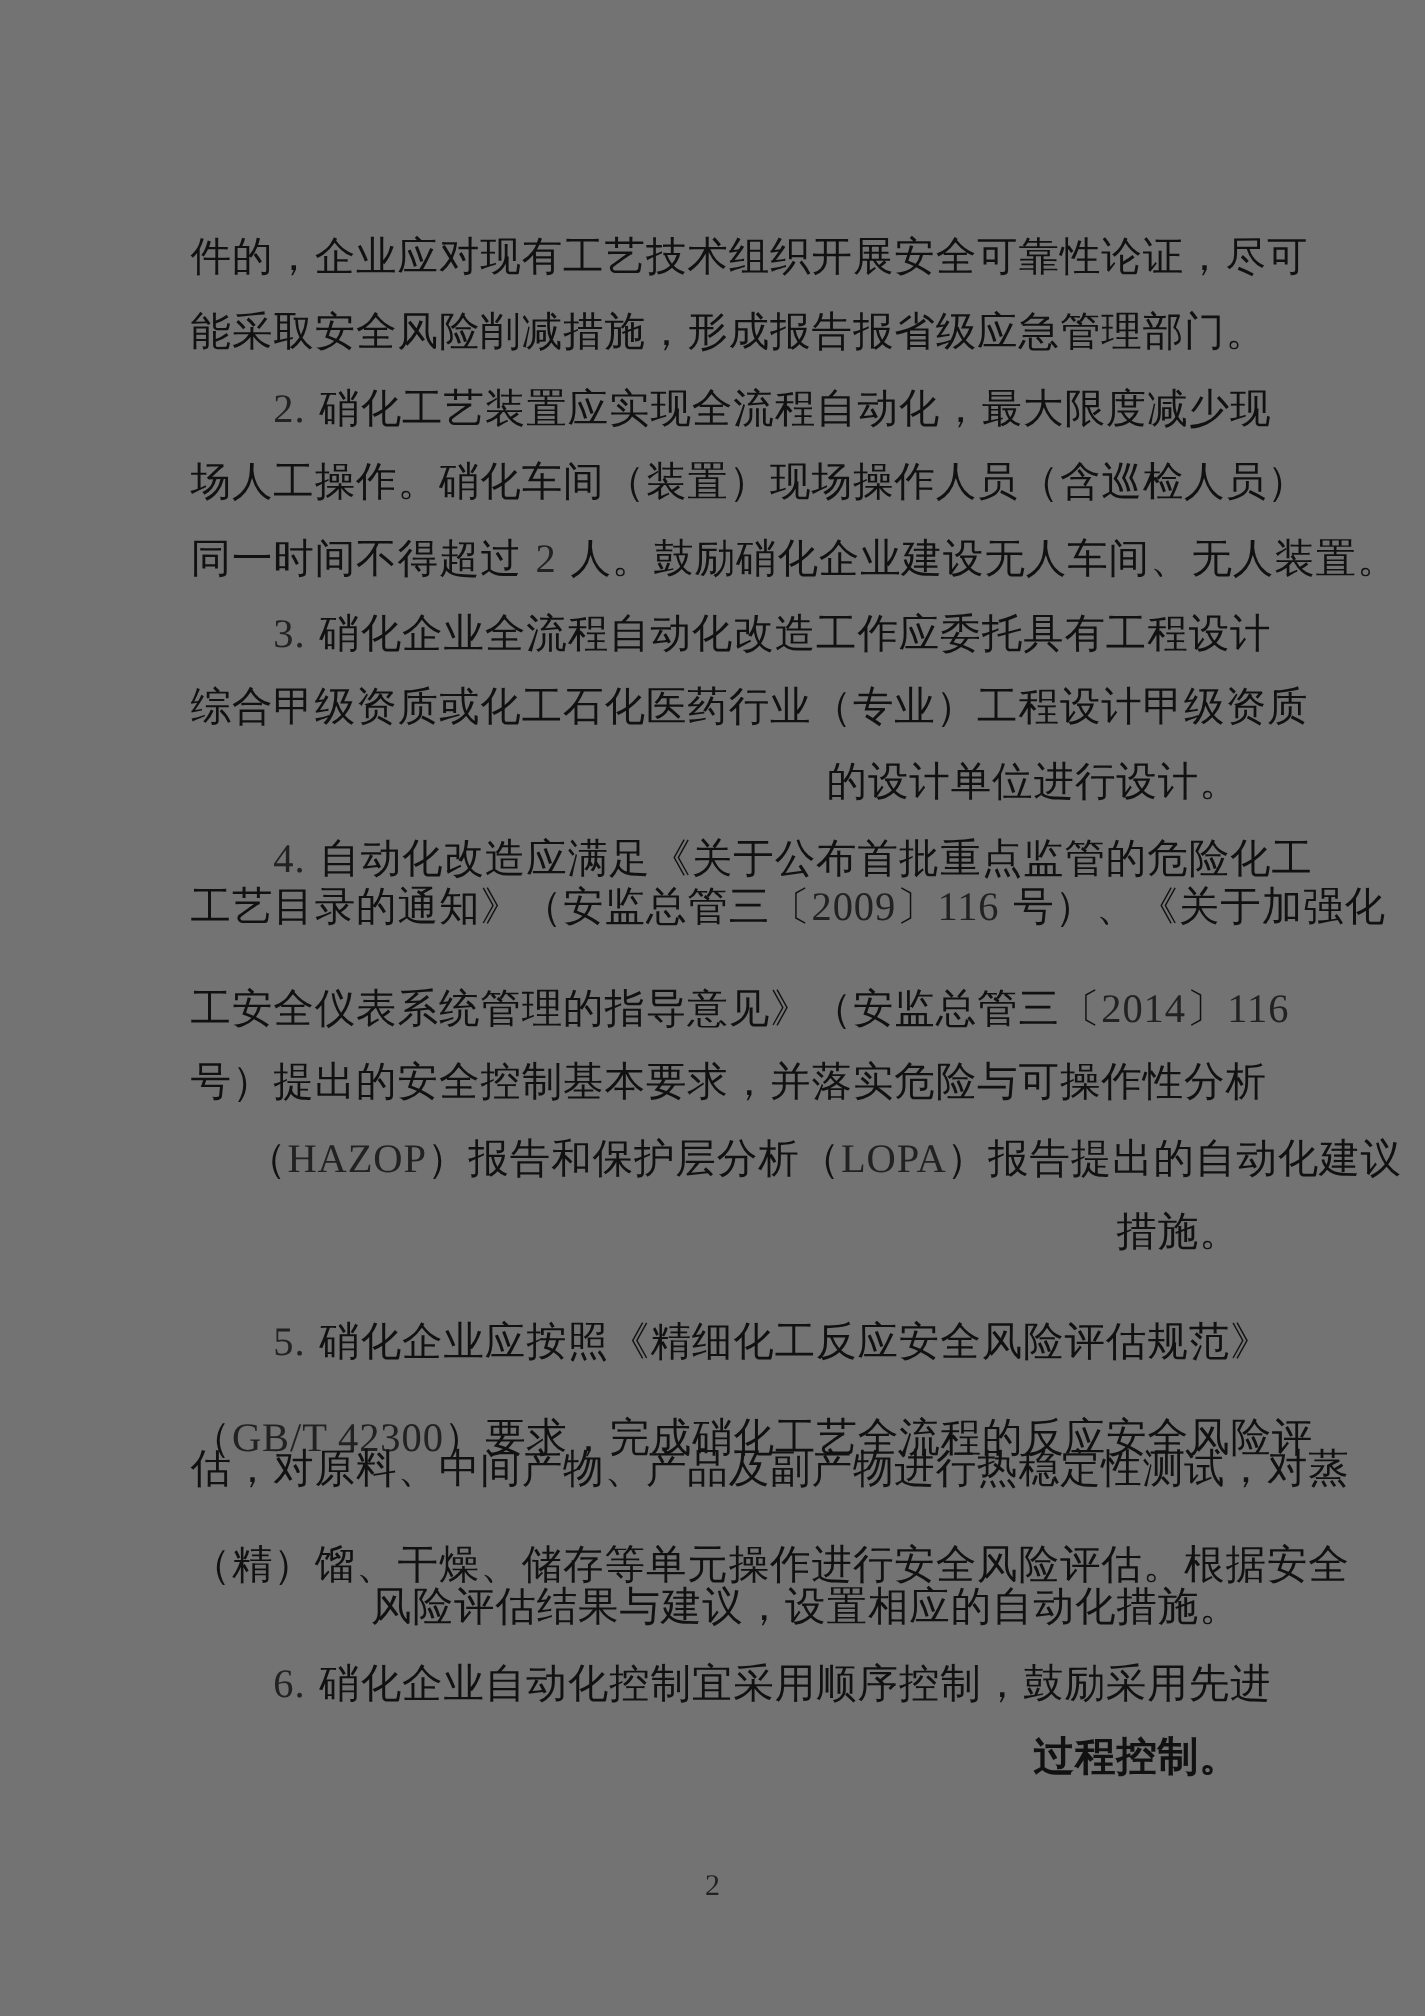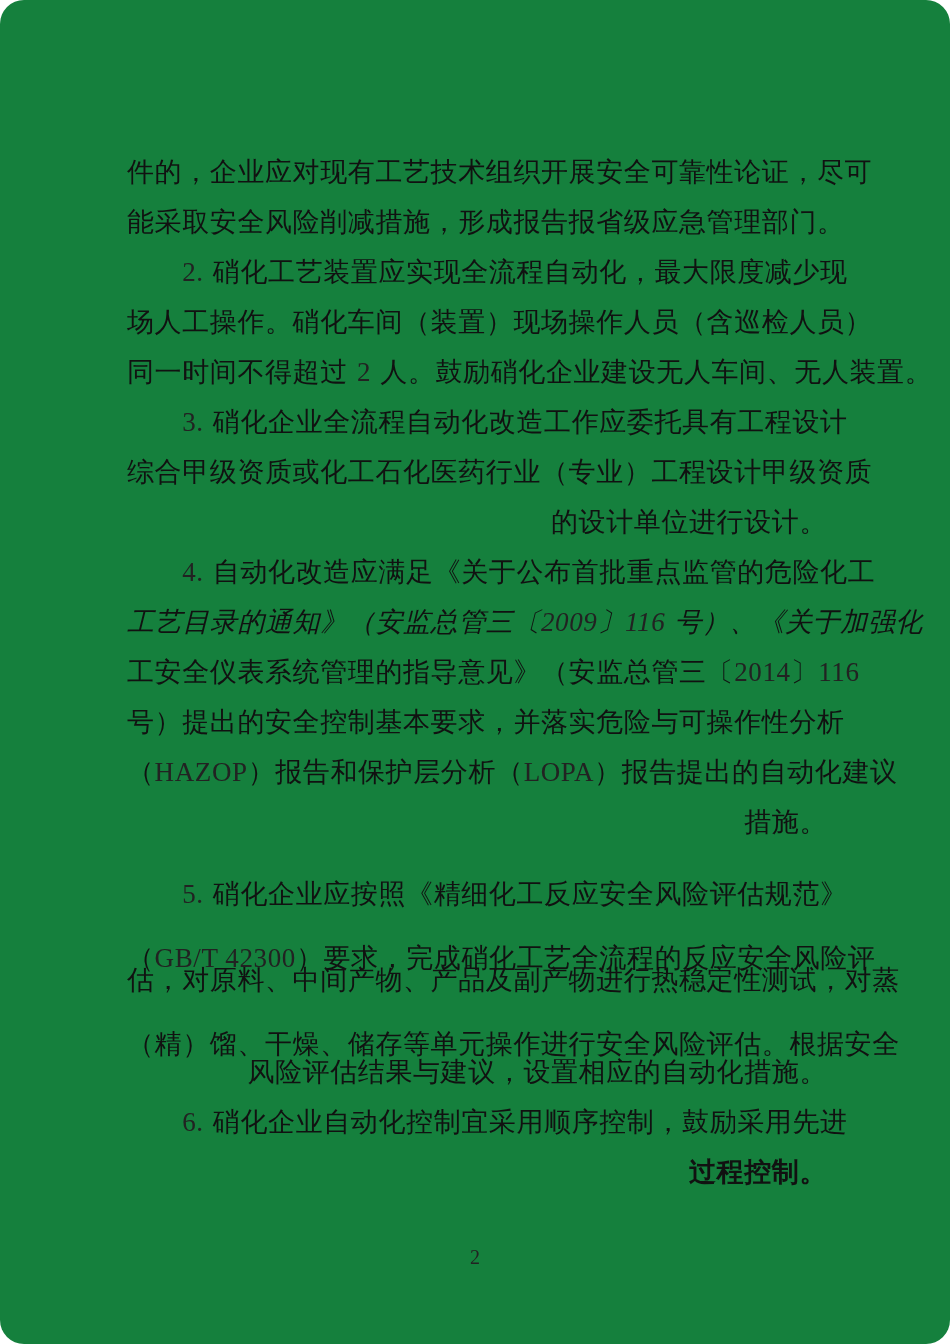--- a/index.html
+++ b/index.html
@@ -1,17 +1,17 @@
 <!DOCTYPE html>
 <html><head>
   <meta charset="utf-8">
   <style>
     html, body { margin: 0; padding: 0; background: #ffffff; }
     body { width: 950px; height: 1344px; position: relative; overflow: hidden; }
-    .page { position: absolute; left: 0; top: 0; width: 950px; height: 1344px; background: #15803d; border-radius: 24px; }
+    .page { position: absolute; left: 0; top: 0; width: 950px; height: 1344px; background: #737373; }
     .line {
       position: absolute;
       left: 127px;
       width: 700px;
       height: 40px;
       line-height: 40px;
       font-family: "DejaVu Sans", "Liberation Sans", sans-serif;
       font-size: 27px;
       color: #111111;
       white-space: nowrap;
@@ -38,24 +38,24 @@
   <div id="lines">
       <div class="line justify" style="top: 152px;">件的，企业应对现有工艺技术组织开展安全可靠性论证，尽可</div>
       <div class="line" style="top: 202px;">能采取安全风险削减措施，形成报告报省级应急管理部门。</div>
       <div class="line justify" style="top: 252px;">　　<span class="num">2.</span>  硝化工艺装置应实现全流程自动化，最大限度减少现</div>
       <div class="line justify" style="top: 302px;">场人工操作。硝化车间（装置）现场操作人员（含巡检人员）</div>
       <div class="line justify" style="top: 352px;">同一时间不得超过 <span class="num">2</span> 人。鼓励硝化企业建设无人车间、无人装置。</div>
       <div class="line justify" style="top: 402px;">　　<span class="num">3.</span>  硝化企业全流程自动化改造工作应委托具有工程设计</div>
       <div class="line justify" style="top: 452px;">综合甲级资质或化工石化医药行业（专业）工程设计甲级资质</div>
       <div class="line" style="top: 502px;">的设计单位进行设计。</div>
       <div class="line justify" style="top: 552px;">　　<span class="num">4.</span>  自动化改造应满足《关于公布首批重点监管的危险化工</div>
-      <div class="line justify" style="top: 602px; font-style: italic;">工艺目录的通知》（安监总管三〔<span class="num">2009</span>〕<span class="num">116</span> 号）、《关于加强化</div>
+      <div class="line justify" style="top: 584px;">工艺目录的通知》（安监总管三〔<span class="num">2009</span>〕<span class="num">116</span> 号）、《关于加强化</div>
       <div class="line justify" style="top: 652px;">工安全仪表系统管理的指导意见》（安监总管三〔<span class="num">2014</span>〕<span class="num">116</span></div>
       <div class="line justify" style="top: 702px;">号）提出的安全控制基本要求，并落实危险与可操作性分析</div>
-      <div class="line justify" style="top: 752px;">（<span class="num">HAZOP</span>）报告和保护层分析（<span class="num">LOPA</span>）报告提出的自动化建议</div>
+      <div class="line justify" style="top: 752px; margin-left: 37px;">（<span class="num">HAZOP</span>）报告和保护层分析（<span class="num">LOPA</span>）报告提出的自动化建议</div>
       <div class="line" style="top: 802px;">措施。</div>
       <div class="line justify" style="top: 852px; margin-top: 22px;">　　<span class="num">5.</span>  硝化企业应按照《精细化工反应安全风险评估规范》</div>
       <div class="line justify" style="top: 902px; margin-top: 36px;">（<span class="num">GB/T 42300</span>）要求，完成硝化工艺全流程的反应安全风险评</div>
       <div class="line justify" style="top: 960px;">估，对原料、中间产物、产品及副产物进行热稳定性测试，对蒸</div>
       <div class="line justify" style="top: 1002px; margin-top: 22px;">（精）馏、干燥、储存等单元操作进行安全风险评估。根据安全</div>
       <div class="line" style="top: 1052px;">风险评估结果与建议，设置相应的自动化措施。</div>
       <div class="line justify" style="top: 1102px;">　　<span class="num">6.</span>  硝化企业自动化控制宜采用顺序控制，鼓励采用先进</div>
       <div class="line" style="top: 1152px; font-weight: bold;">过程控制。</div>
     </div>
   <div class="page-number">2</div>

